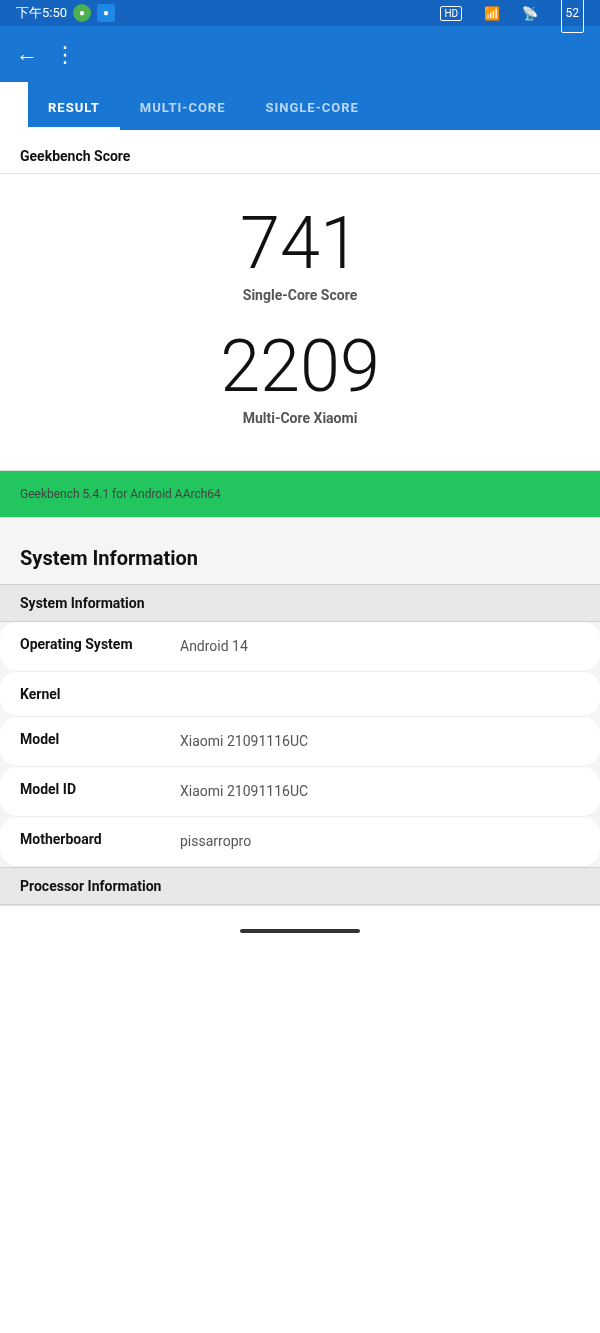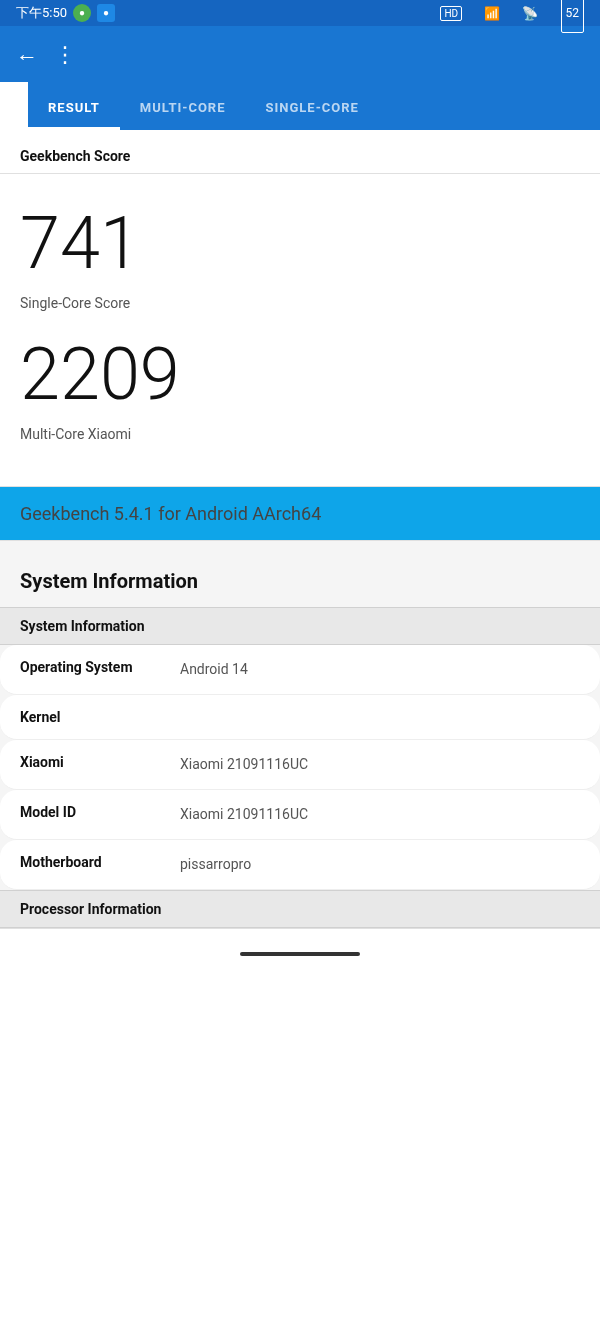--- a/index.html
+++ b/index.html
@@ -87,41 +87,42 @@
     .section-title-bold {
       font-size: 14px;
       font-weight: bold;
       color: #111;
     }
 
     .score-card {
       background: #fff;
       display: flex;
       flex-direction: column;
-      align-items: flex-start;
+      align-items: center;
       padding: 30px 20px 20px;
       border-bottom: 1px solid #e0e0e0;
     }
     .score-number {
       font-size: 72px;
       font-weight: 300;
       color: #111;
       line-height: 1.1;
     }
     .score-label {
       font-size: 14px;
       color: #555;
-      margin-top: 12px;
+      margin-top: 4px;
       margin-bottom: 24px;
+      font-weight: bold;
     }
 
     .version-info {
-      background: #0ea5e9;
+      background: #22c55e;
       padding: 16px 20px;
-      font-size: 18px;
+      font-size: 12px;
       color: #444;
       border-bottom: 1px solid #e0e0e0;
     }
 
     
     .sys-info-heading {
       background: #f5f5f5;
       padding: 28px 20px 14px;
     }
     .sys-info-heading-text {
@@ -243,21 +244,21 @@
   <div class="info-row">
     <span class="info-row-label">Operating System</span>
     <span class="info-row-value">Android 14</span>
   </div>
 
   <div class="info-row">
     <span class="info-row-label">Kernel</span>
   </div>
 
   <div class="info-row">
-    <span class="info-row-label">Xiaomi</span>
+    <span class="info-row-label">Model</span>
     <span class="info-row-value">Xiaomi 21091116UC</span>
   </div>
 
   <div class="info-row">
     <span class="info-row-label">Model ID</span>
     <span class="info-row-value">Xiaomi 21091116UC</span>
   </div>
 
   <div class="info-row">
     <span class="info-row-label">Motherboard</span>

